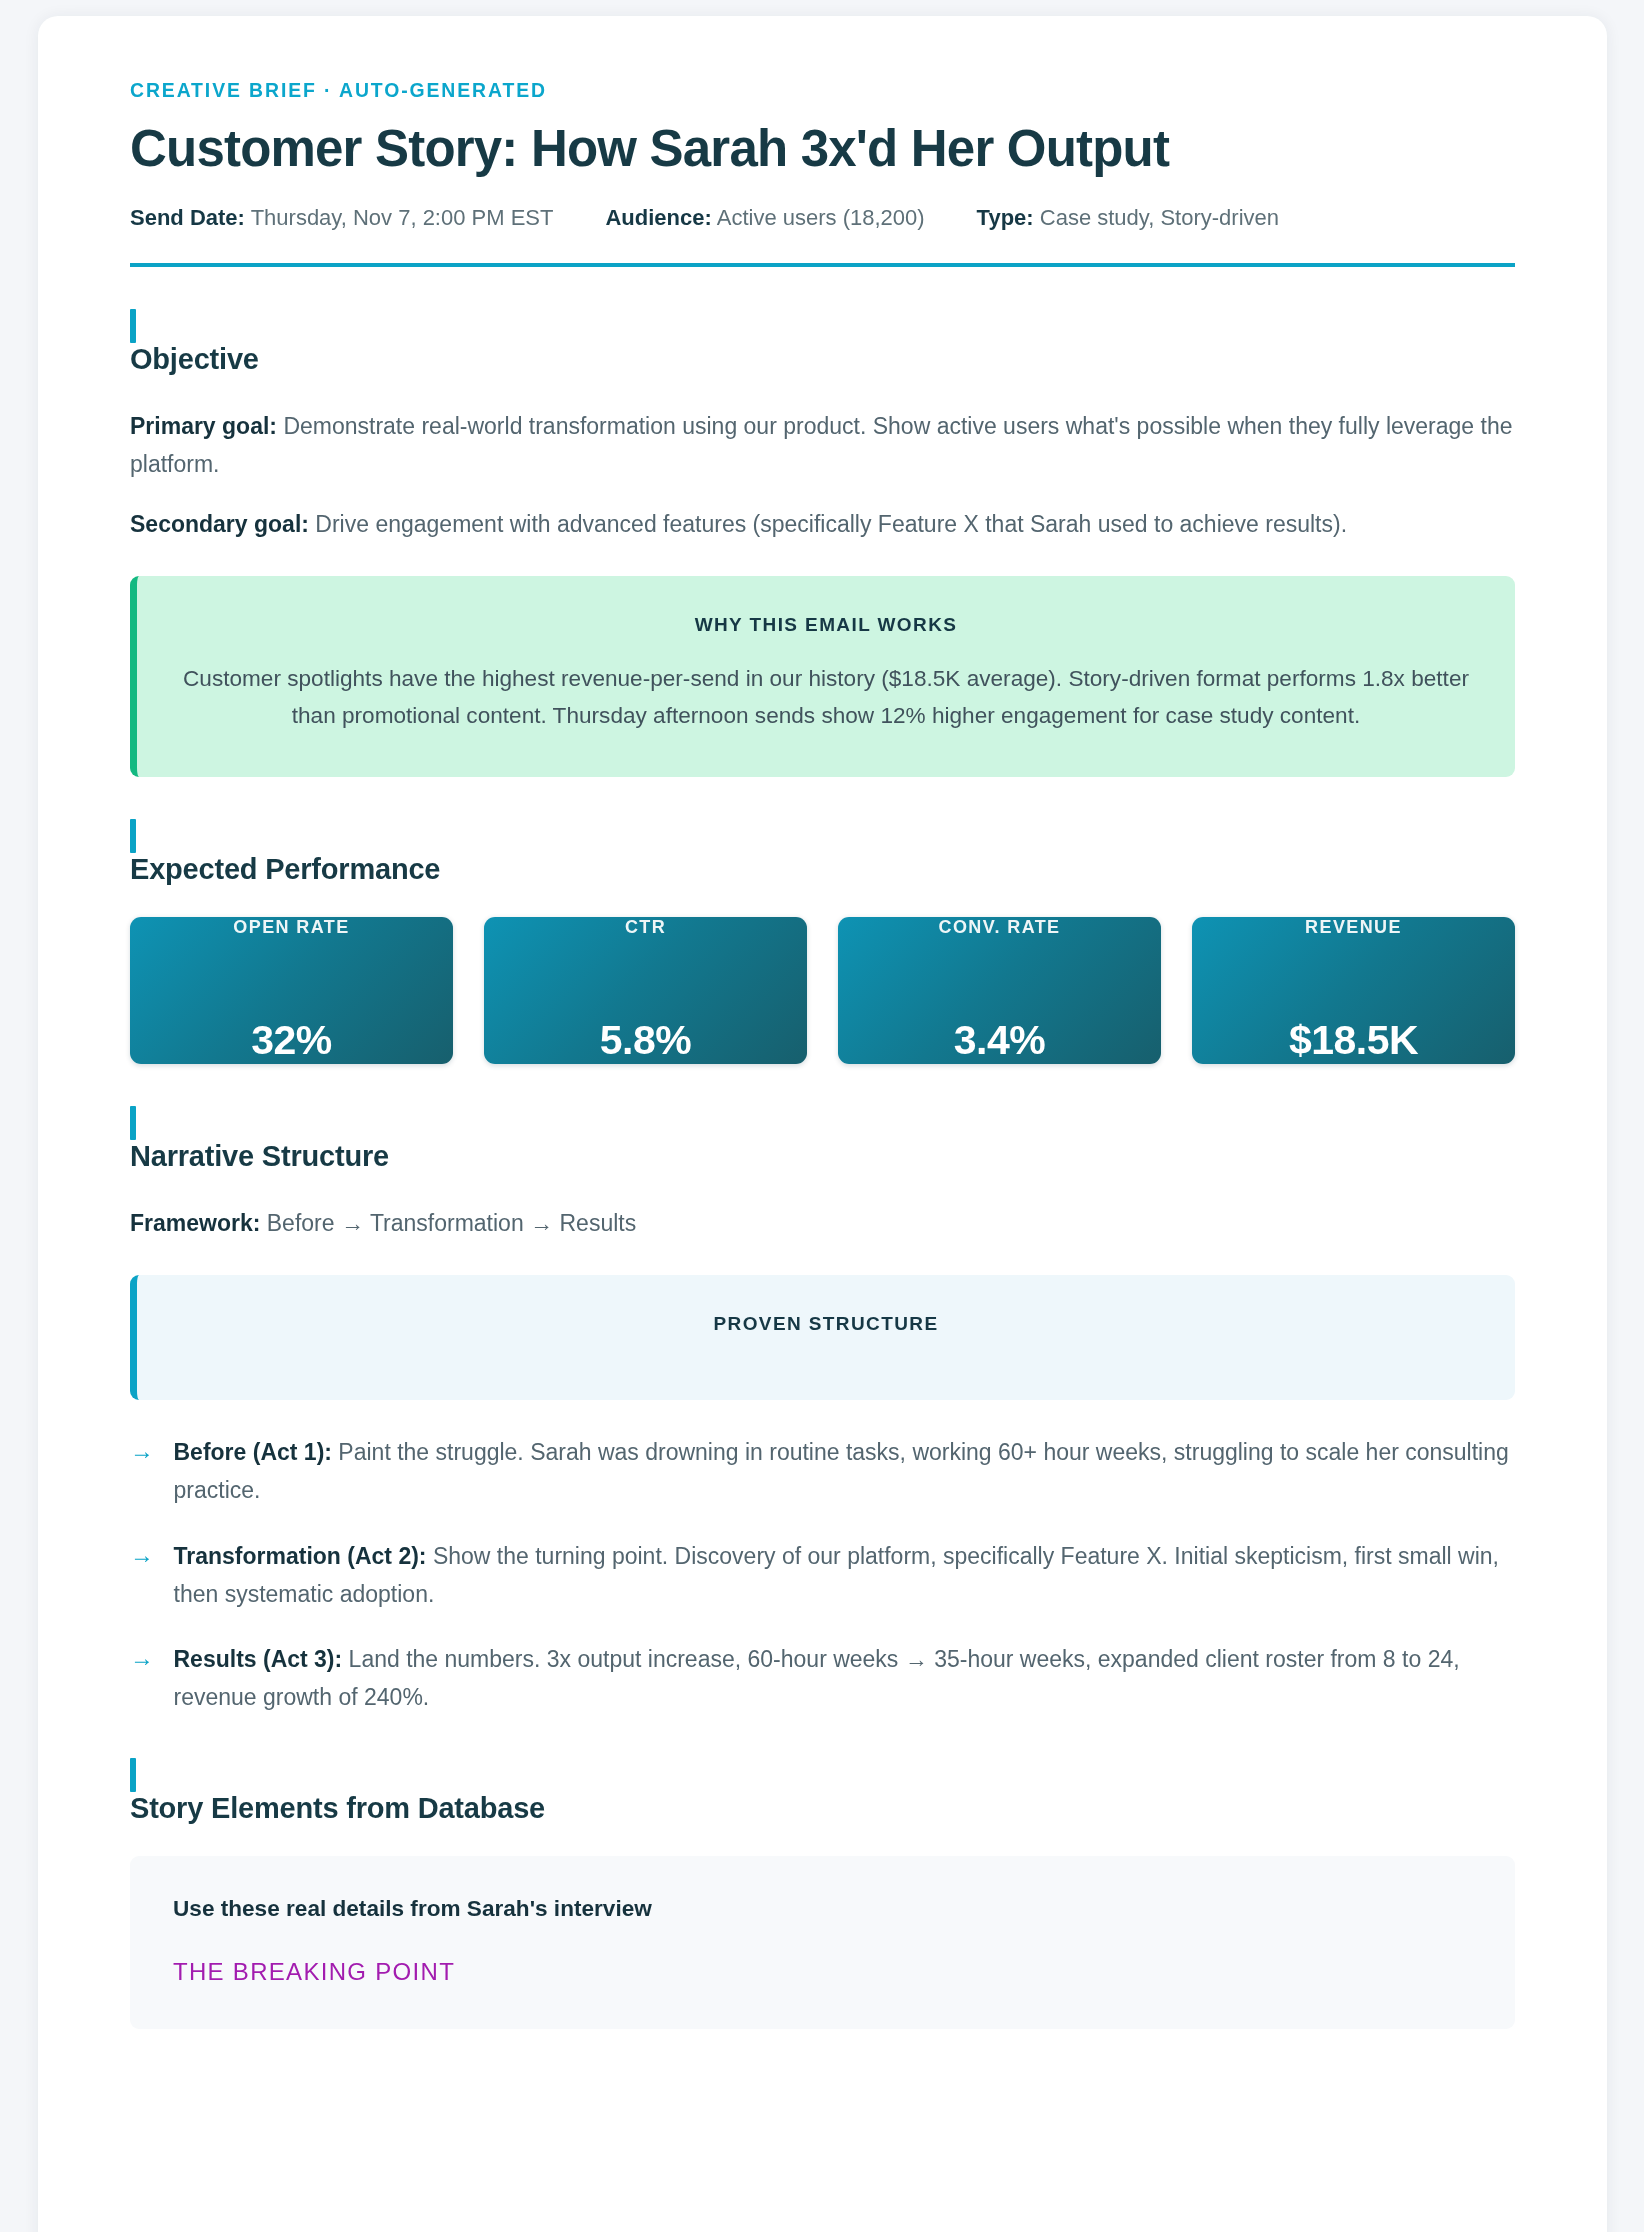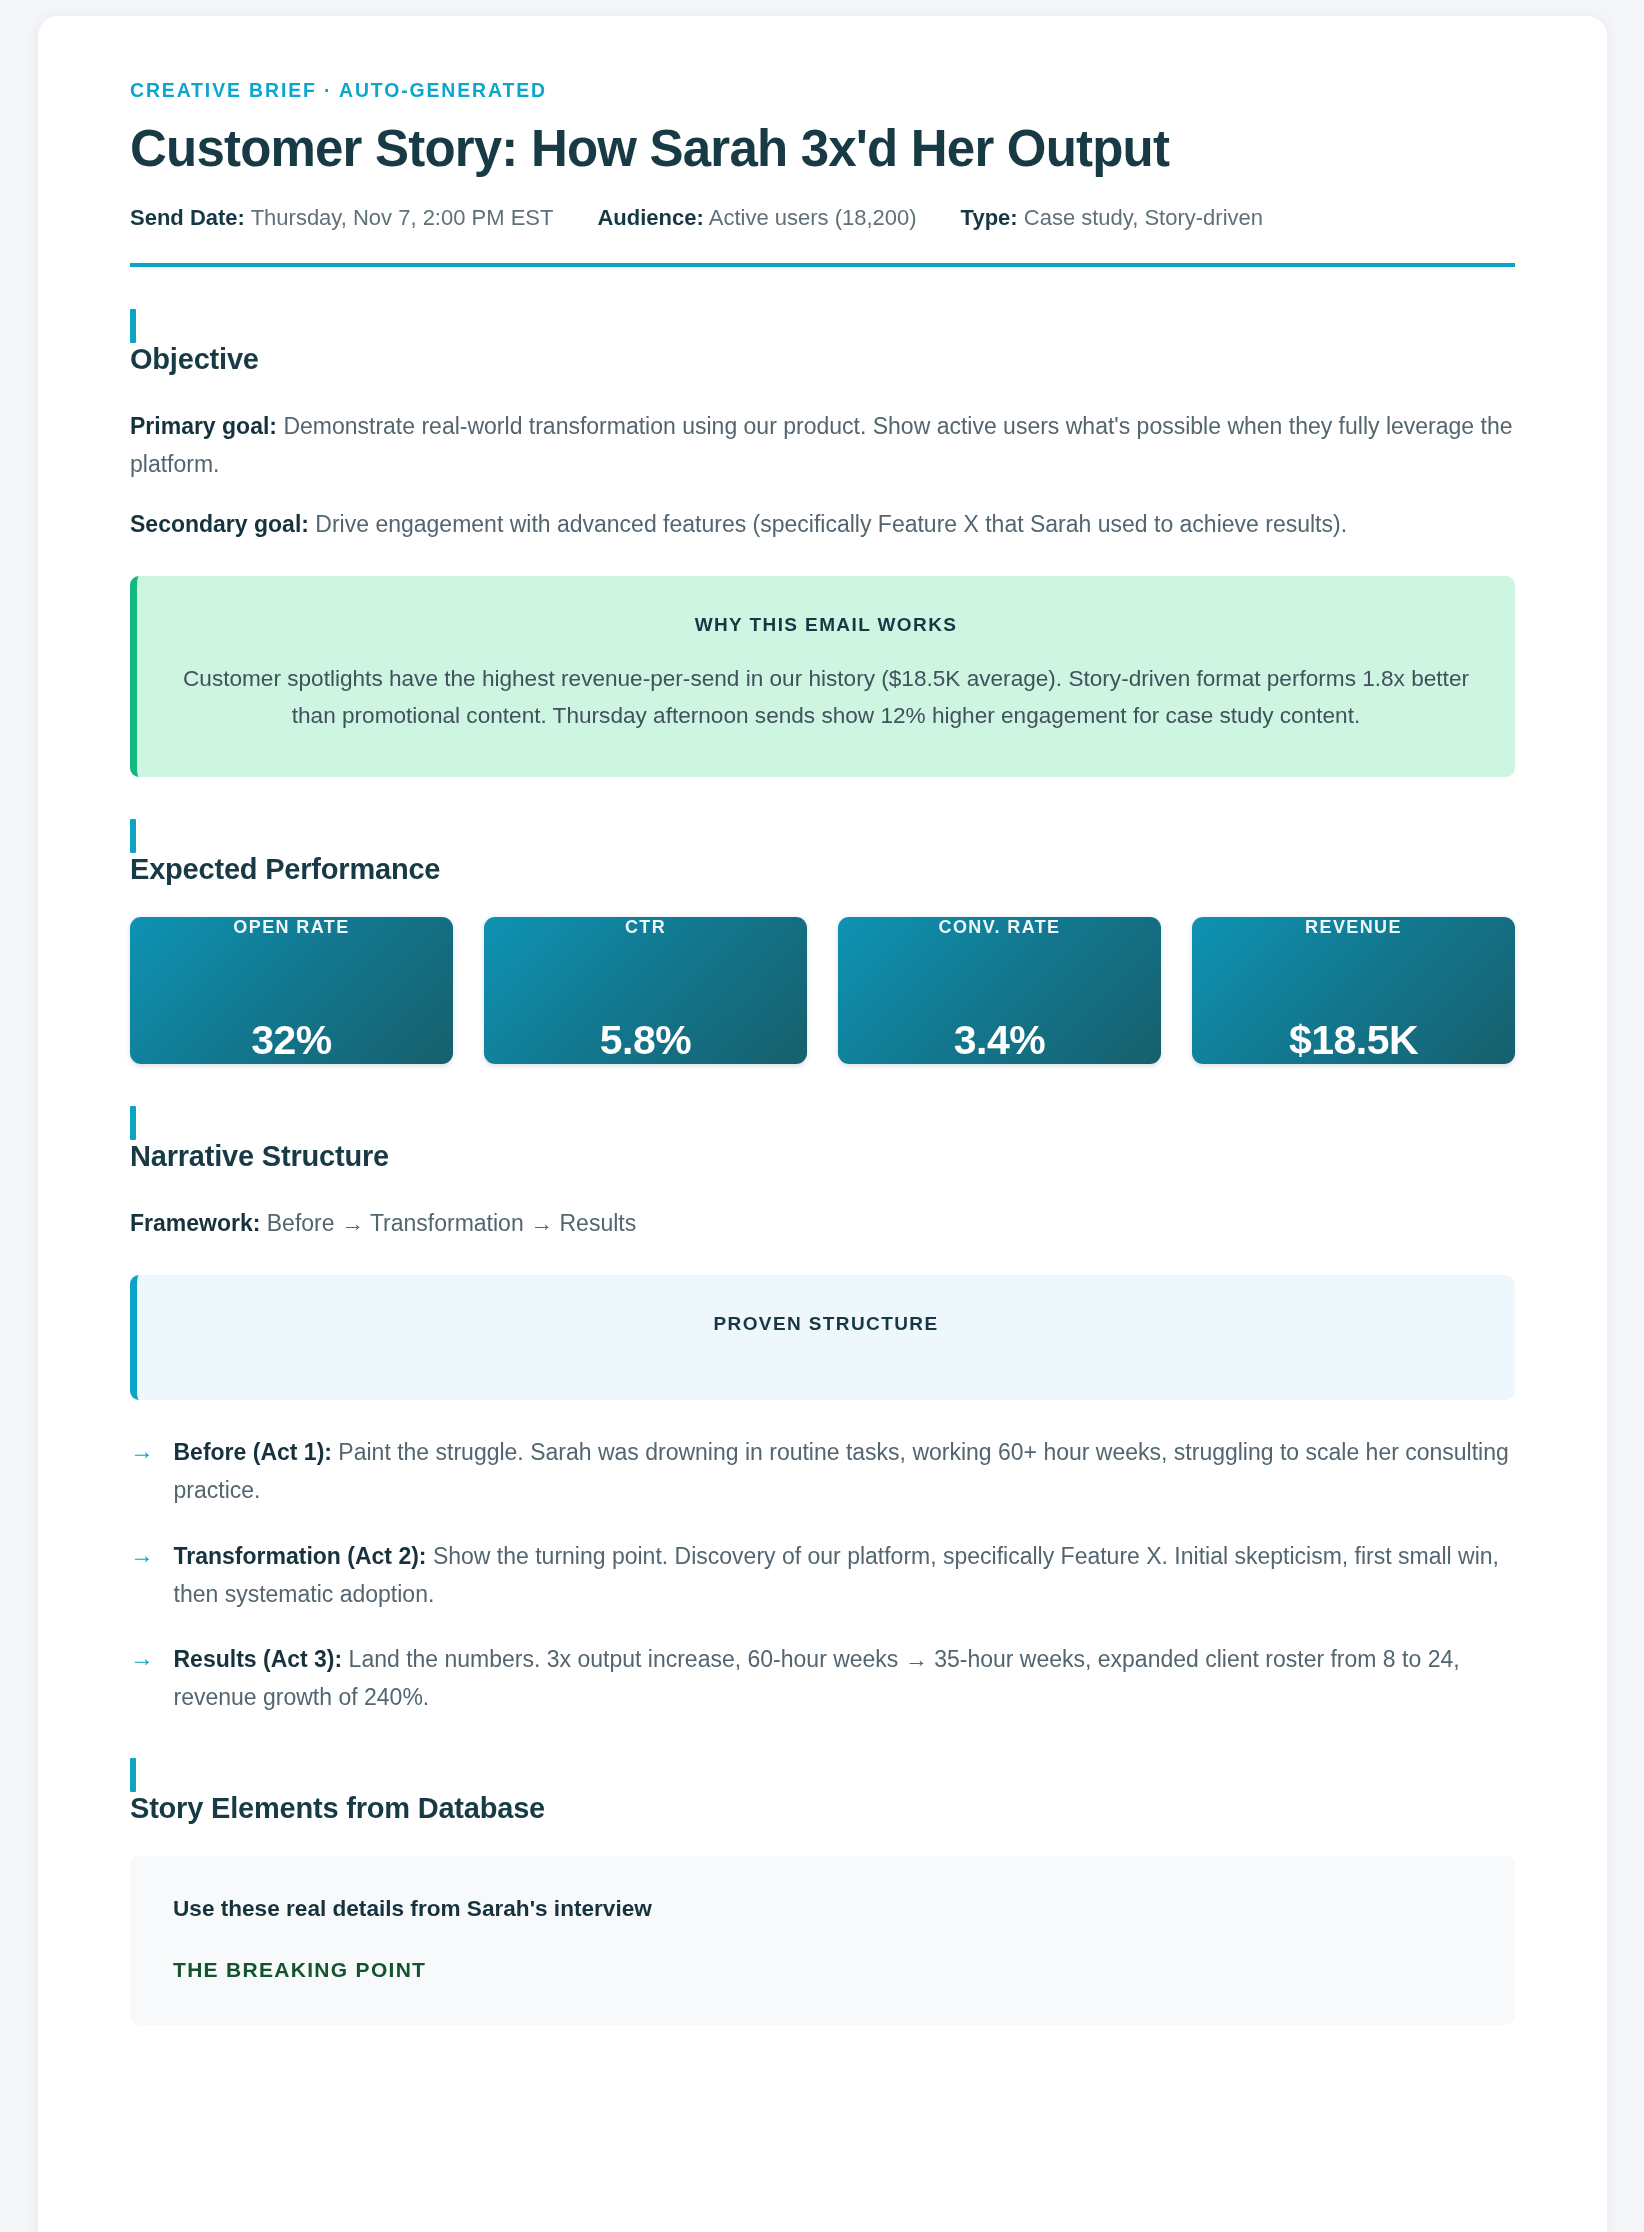--- a/index.html
+++ b/index.html
@@ -47,21 +47,21 @@
     margin-bottom: 23.5px;
   }
 
   .meta-row {
     font-size: 22px;
     color: #5a6c76;
     line-height: 1.5;
     display: flex;
     flex-wrap: wrap;
     align-items: flex-end;
-    gap: 4px;
+    gap: 12px;
   }
   .meta-item { margin-right: 40px; white-space: nowrap; }
   .meta-item:last-child { margin-right: 0; }
   .meta-label { color: #163845; font-weight: 700; }
   .meta-value { color: #5e7078; }
 
   .rule {
     margin-top: 29px;
     height: 3.6px;
     background: #0ba3c6;
@@ -189,25 +189,25 @@
     padding: 40px 43px 43px 43px;
     margin-top: 31px;
   }
   .story-panel-title {
     font-size: 22.6px;
     font-weight: 700;
     color: #16323d;
     margin-bottom: 36px;
   }
   .story-kicker {
-    font-size: 21px;
-    font-weight: 700;
+    font-size: 24px;
+    font-weight: 400;
     letter-spacing: 1.3px;
     text-transform: uppercase;
-    color: #14532d;
+    color: #a21caf;
   }
 </style>
 </head>
 <body>
 
 <div class="page-card">
   <div class="inner">
 
     <div class="eyebrow">CREATIVE BRIEF · AUTO-GENERATED</div>
     <h1 class="doc-title">Customer Story: How Sarah 3x'd Her Output</h1>

